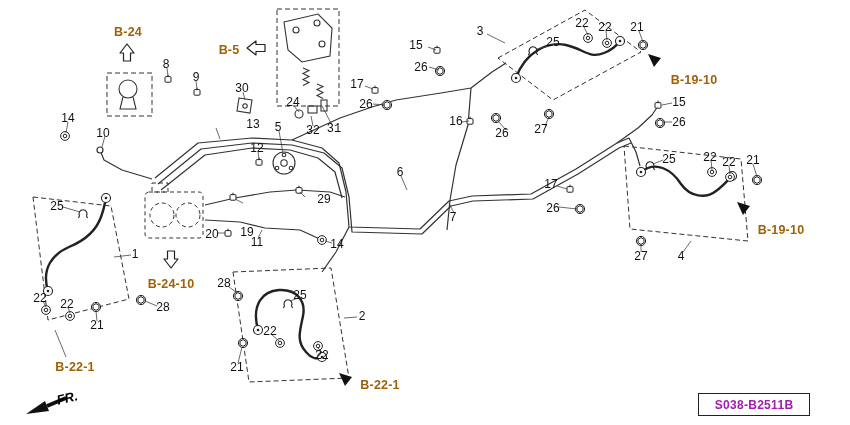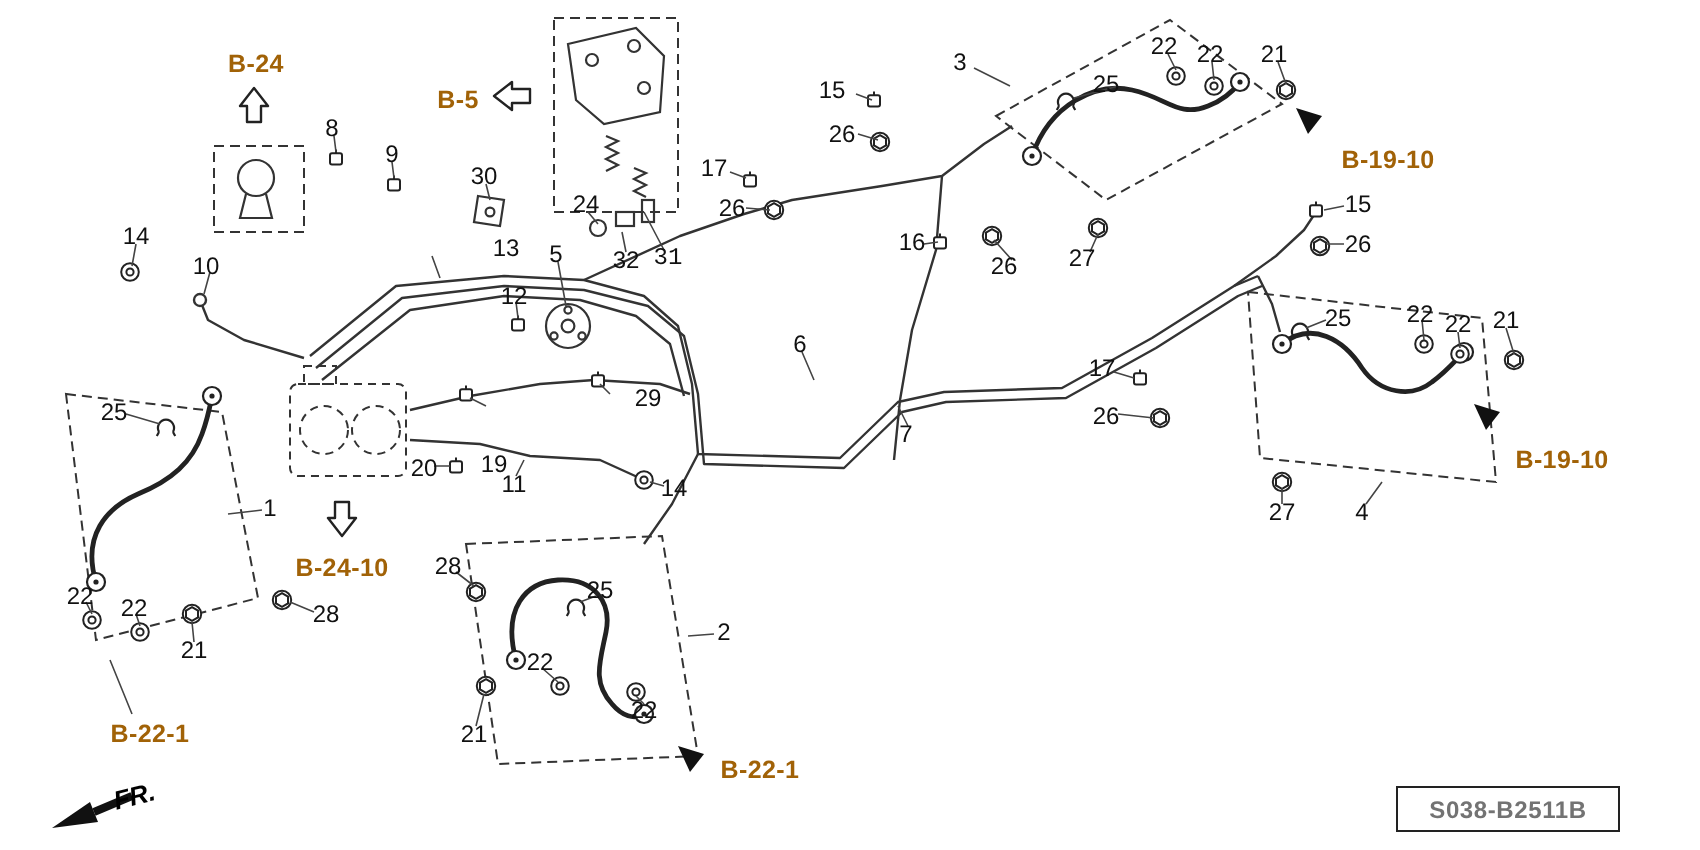--- a/index.html
+++ b/index.html
@@ -17,21 +17,21 @@
     position:absolute; transform:translate(-50%,-50%);
     font-size:12.5px; font-weight:bold; color:#a16207; white-space:nowrap; letter-spacing:.2px;
   }
   .fr-label {
     position:absolute; left:57px; top:393px; font-weight:bold; font-style:italic;
     font-size:13px; color:#000; transform:rotate(-14deg); transform-origin:left center;
   }
   .code-box {
     position:absolute; left:698px; top:393px; width:110px; height:21px;
     border:1.6px solid #222; display:flex; align-items:center; justify-content:center;
-    font-size:12px; font-weight:bold; color:#737373; letter-spacing:.3px;
+    font-size:12px; font-weight:bold; color:#a21caf; letter-spacing:.3px;
   }
 </style>
 </head>
 <body>
 
 <div class="canvas">
 
   <svg width="850" height="425" viewBox="0 0 850 425">
     <defs>
       <symbol id="sym-bolt" viewBox="0 0 12 12">

